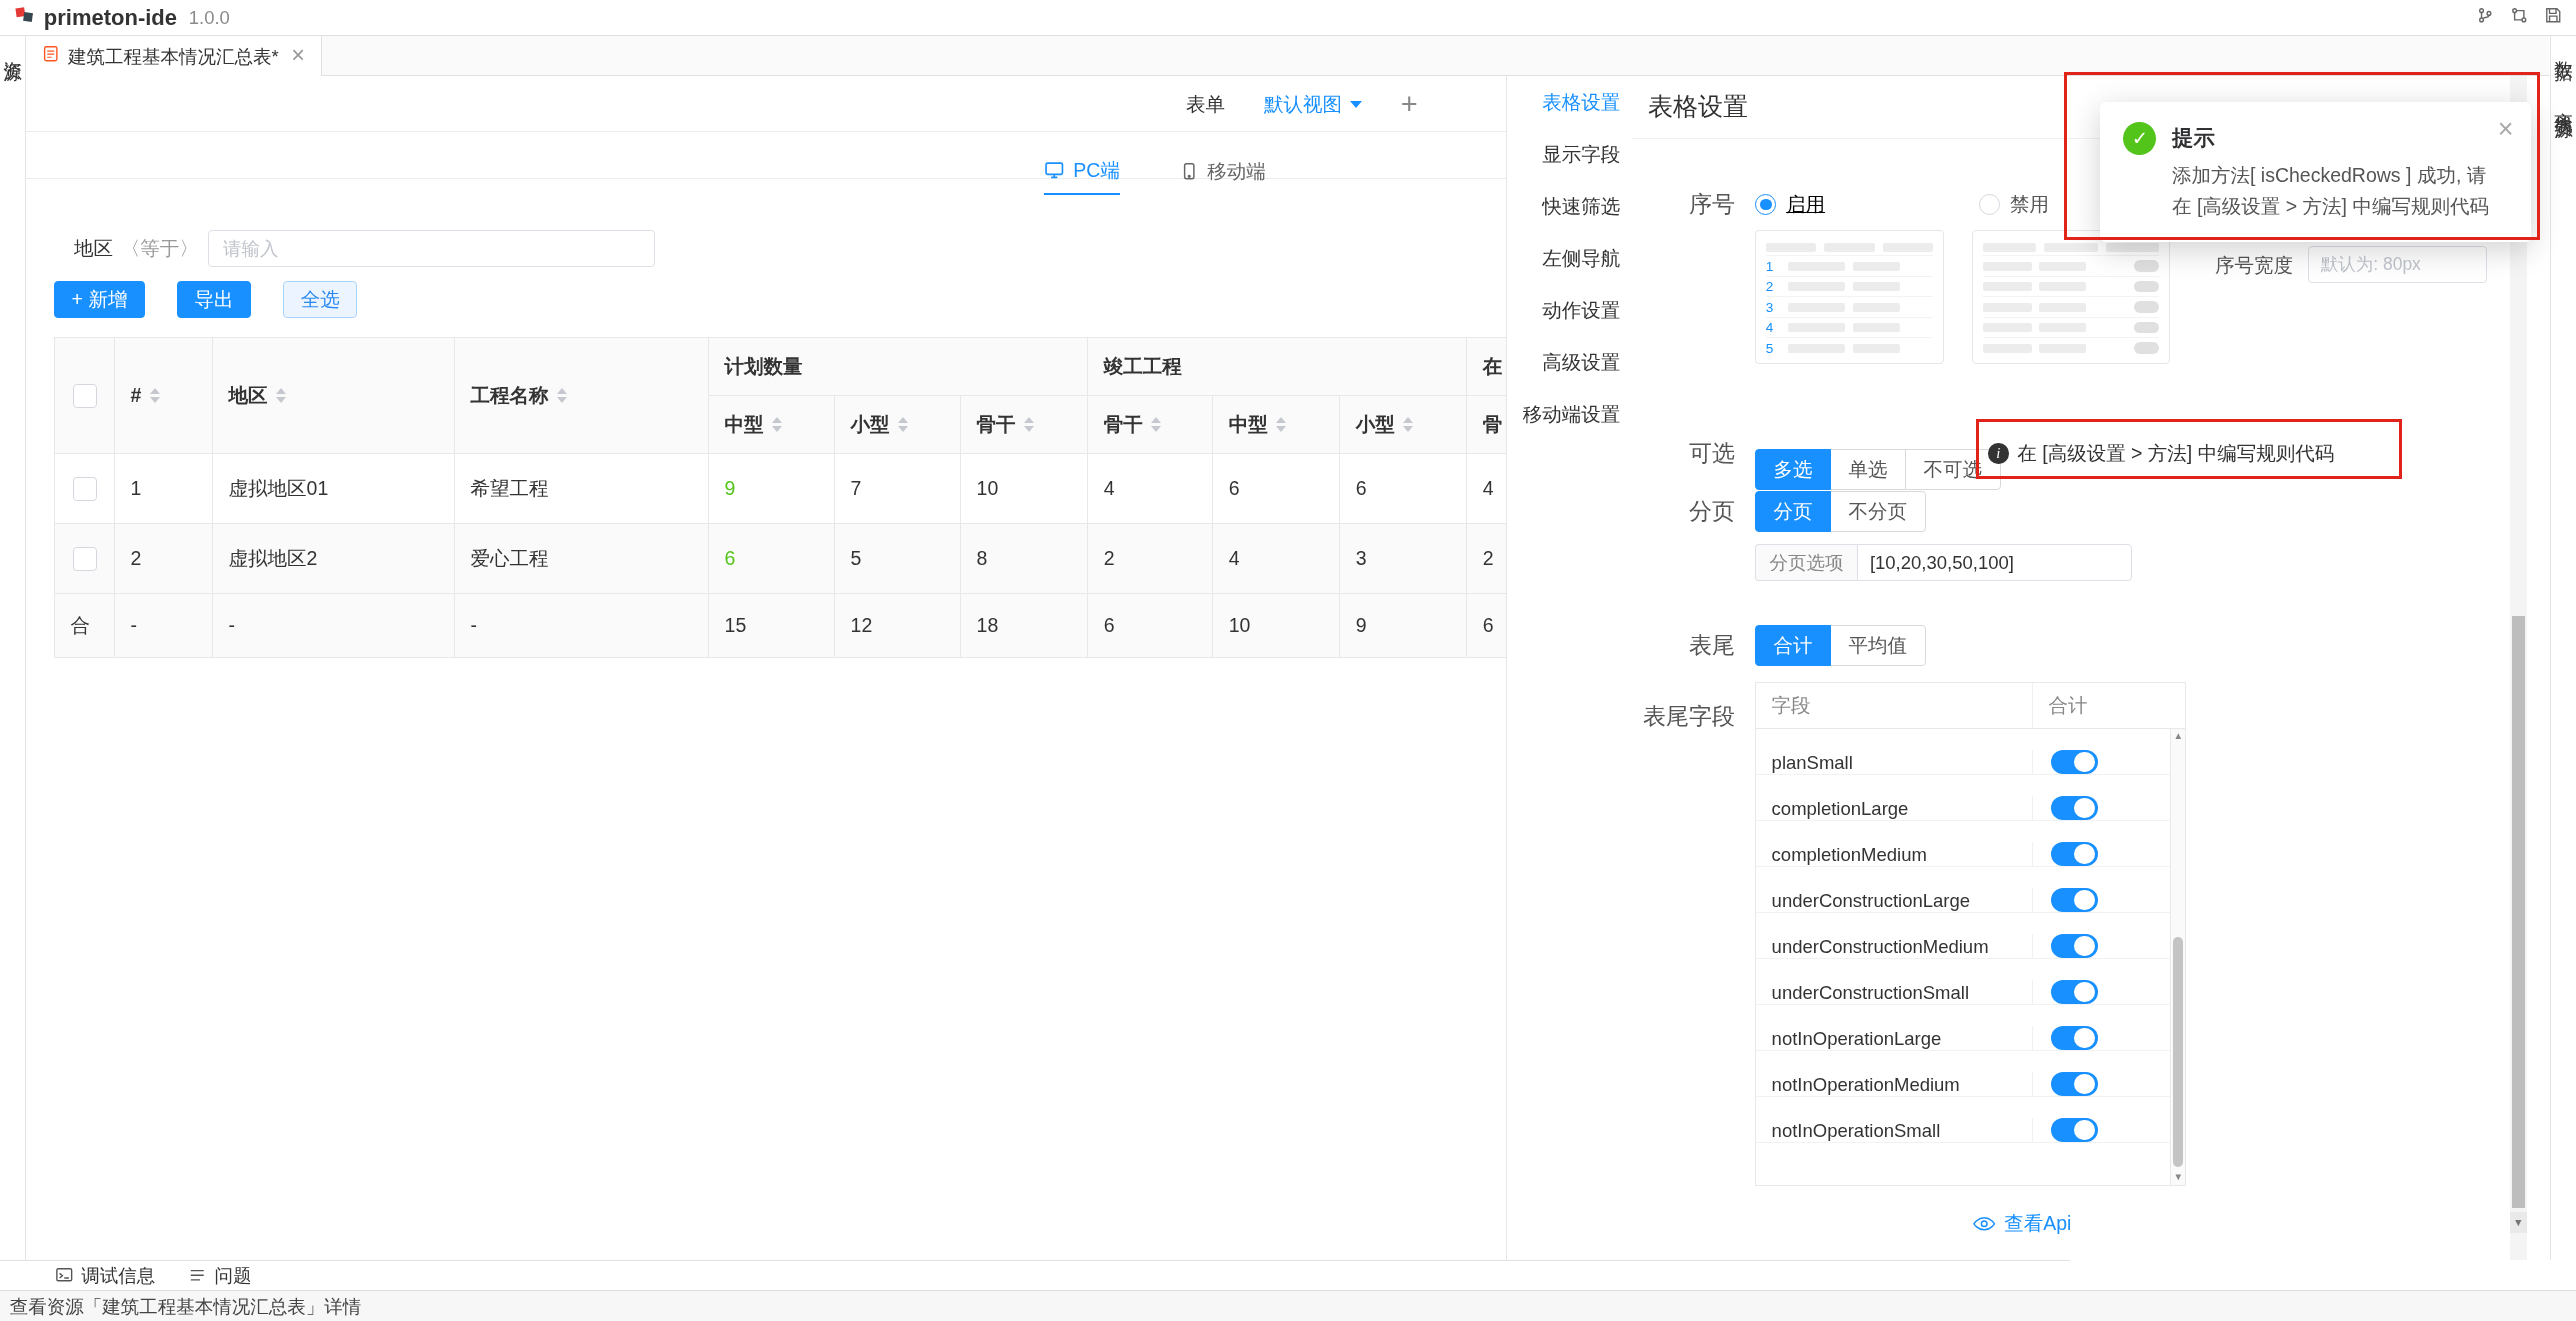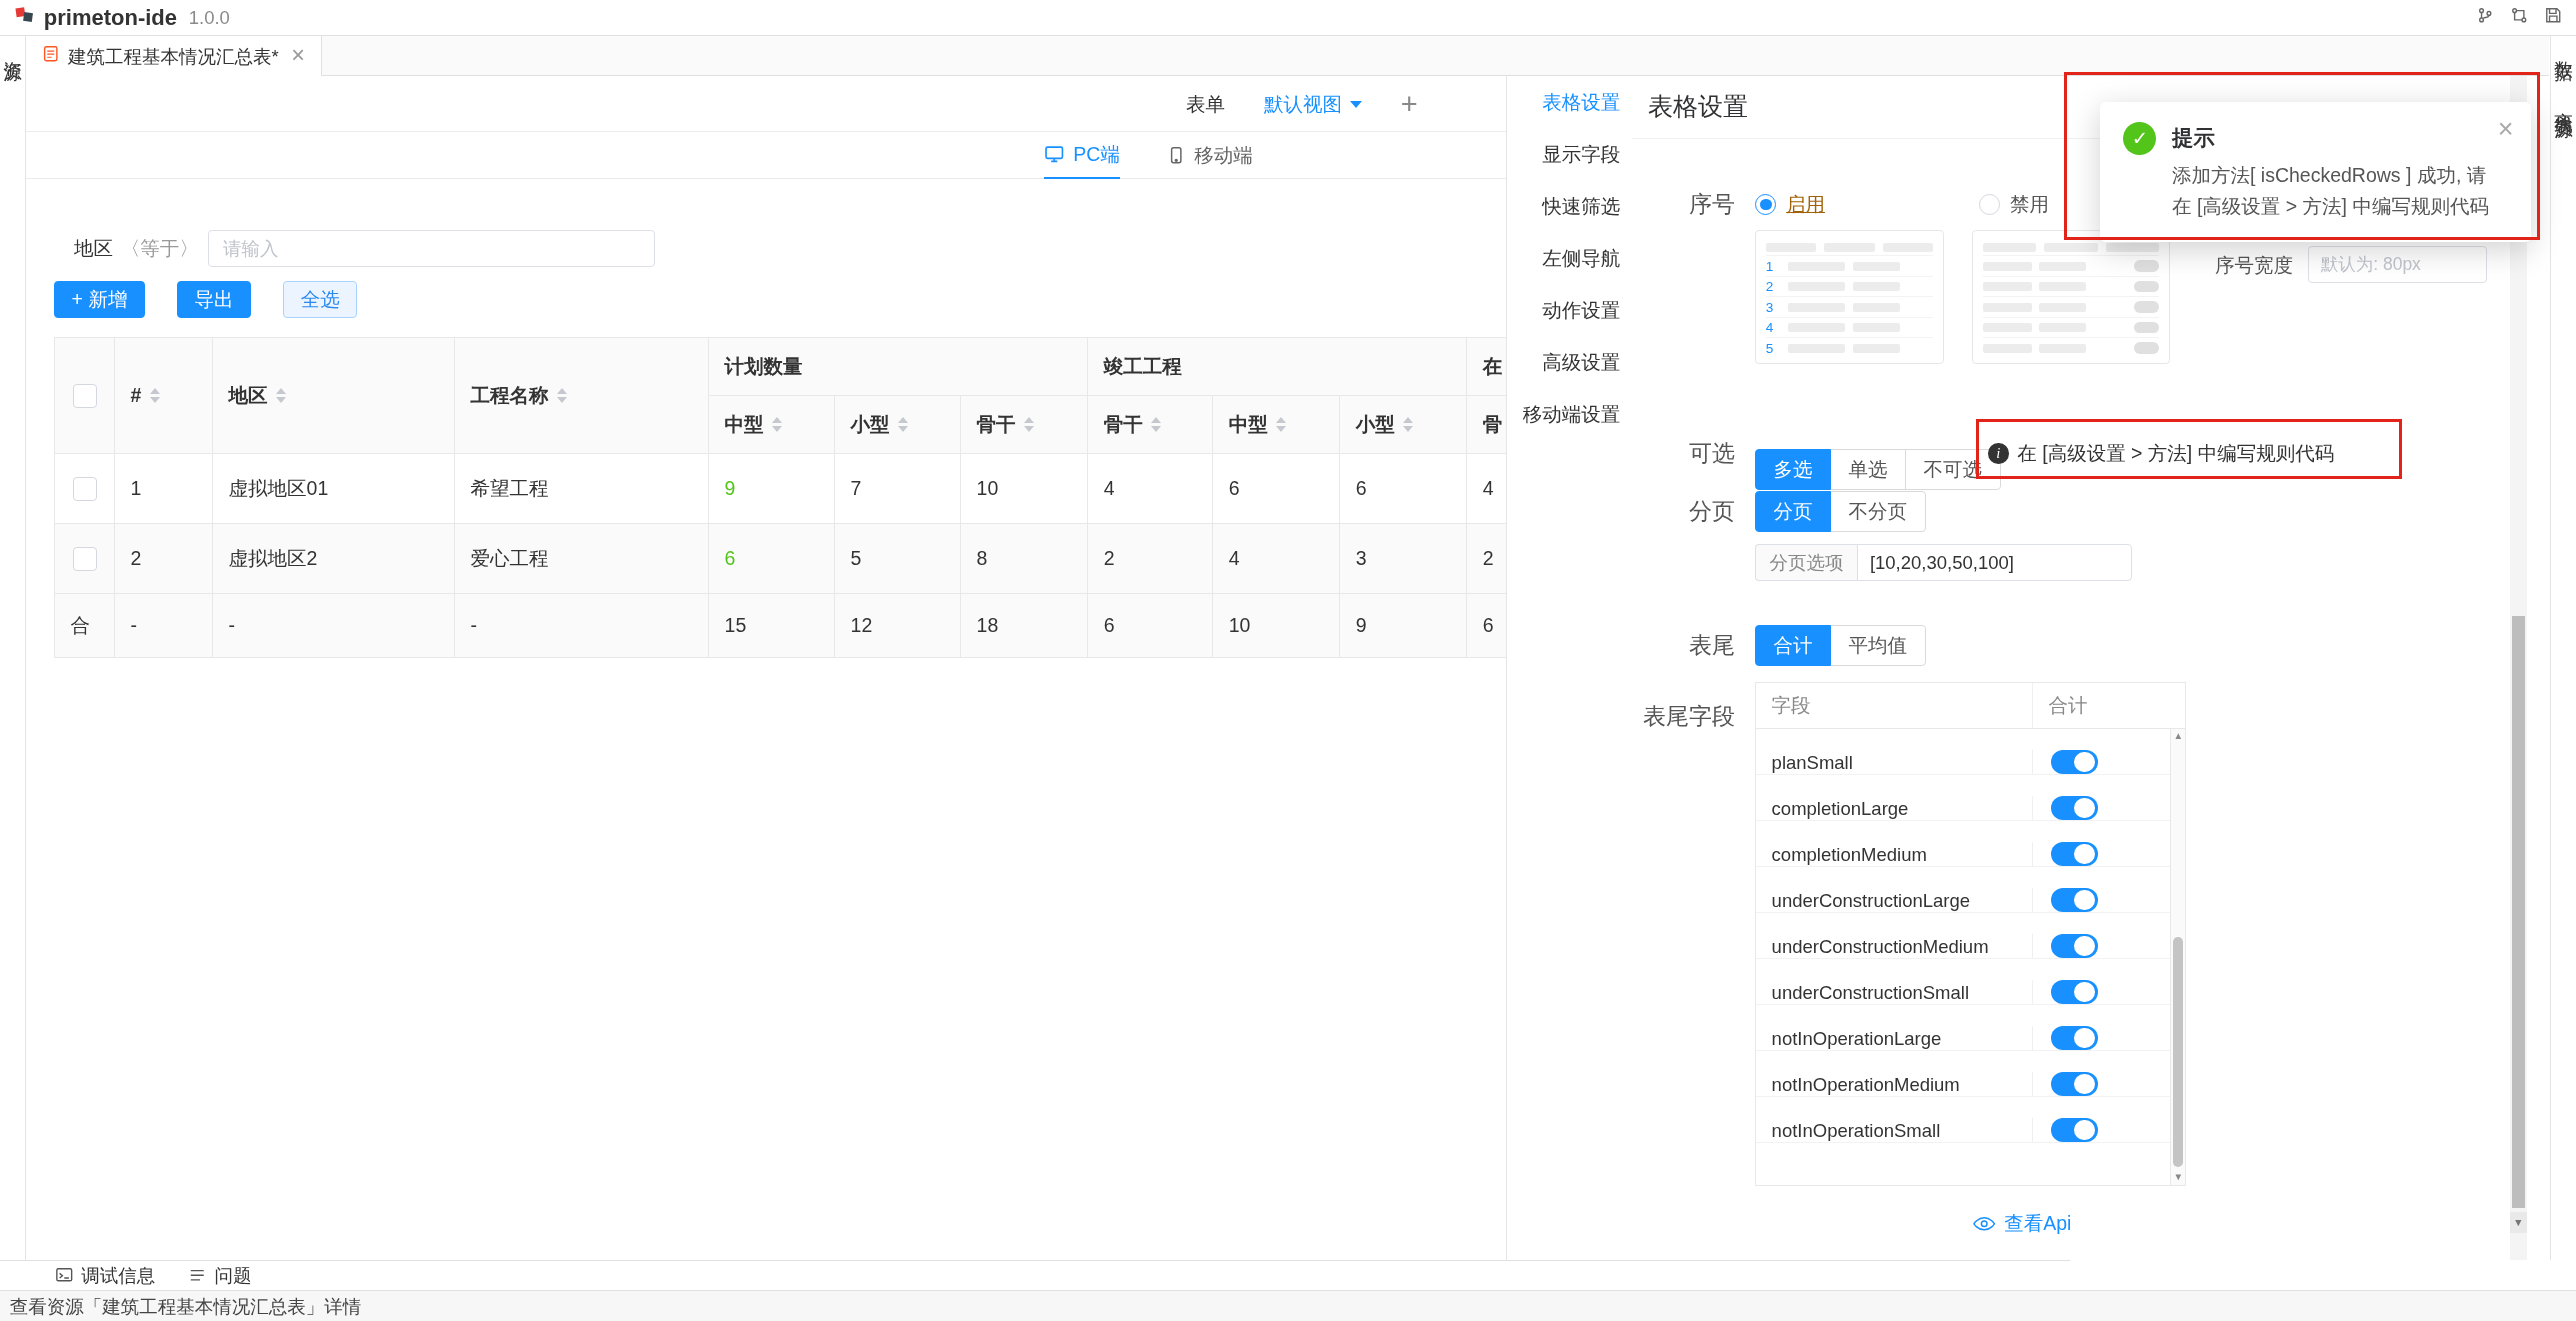--- a/index.html
+++ b/index.html
@@ -34,21 +34,21 @@
   
   .main { position:absolute; left:26px; top:76px; width:1480px; height:1184px; background:#fff; overflow:hidden; z-index:1; }
   .view-bar { position:absolute; left:0; top:0; width:100%; height:56px; border-bottom:1px solid #ececec; }
   .view-items { position:absolute; left:1160px; top:0; height:56px; display:flex; align-items:center; gap:39px; }
   .vi-form { color:#333; }
   .vi-view { color:#1890ff; display:flex; align-items:center; gap:7.8px; }
   .dcaret { width:0; height:0; border-left:6.8px solid transparent; border-right:6.8px solid transparent; border-top:7.8px solid #1890ff; }
   .vi-plus { color:#888; font-size:29px; line-height:1; }
 
   .device-bar { position:absolute; left:0; top:56px; width:100%; height:47px; border-bottom:1px solid #ececec; }
-  .device-items { position:absolute; left:1018px; top:0; height:47px; display:flex; gap:47px; }
+  .device-items { position:absolute; left:1018px; top:16px; height:47px; display:flex; gap:60px; }
   .device-item { display:flex; align-items:center; gap:8.8px; height:100%; color:#666; }
   .device-item.active { color:#1890ff; border-bottom:2.9px solid #1890ff; }
 
   .filter-row { position:absolute; left:48px; top:154px; height:37px; display:flex; align-items:center; }
   .filter-field { color:#333; }
   .filter-op { color:#999; margin:0 9.7px 0 7.8px; }
   .filter-input { width:447px; height:37px; border:1px solid #dcdfe6; border-radius:3.9px; padding:0 13.6px;
     font-size:18.5px; color:#333; font-family:inherit; outline:none; }
   .filter-input::placeholder { color:#c0c4cc; }
 
@@ -90,21 +90,21 @@
   #lbl-page   { top:415px; line-height:41px; }
   #lbl-footer { top:549px; line-height:41px; }
   #lbl-fields { top:620px; line-height:41px; }
 
   .radio-group { position:absolute; top:109px; height:39px; display:flex; align-items:center; gap:9.7px; }
   #radio-enable { left:248px; } #radio-disable { left:472px; }
   .radio { width:21.4px; height:21.4px; border-radius:50%; display:inline-block; position:relative; background:#fff; }
   .radio.on { border:1.9px solid #1890ff; }
   .radio.on::after { content:""; position:absolute; inset:3.9px; border-radius:50%; background:#1890ff; }
   .radio.off { border:1.9px solid #d4d7de; }
-  .radio-lab-on { color:#a16207;text-decoration:underline; }
+  .radio-lab-on { color:#000000;text-decoration:underline; }
   .radio-lab-off { color:#555; }
 
   .mini { position:absolute; top:154px; height:134px; border:1px solid #e6e6e6; border-radius:3.9px; background:#fff; padding:8.8px 9.7px; }
   #mini1 { left:248px; width:189px; } #mini2 { left:465px; width:198px; }
   .mini-head { height:15.6px; display:flex; gap:7.8px; align-items:center; }
   .mini-head .mini-bar { flex:1; }
   .mini-row { height:20.5px; display:flex; align-items:center; gap:7.8px; border-top:1px solid #f3f3f3; }
   .mini-num { width:14.6px; color:#1890ff; font-size:13.6px; }
   .mini-bar { height:8.8px; background:#ececec; border-radius:1.9px; display:inline-block; }
   .w1 { width:57px; } .w2 { width:47px; } .w3 { width:49px; }

